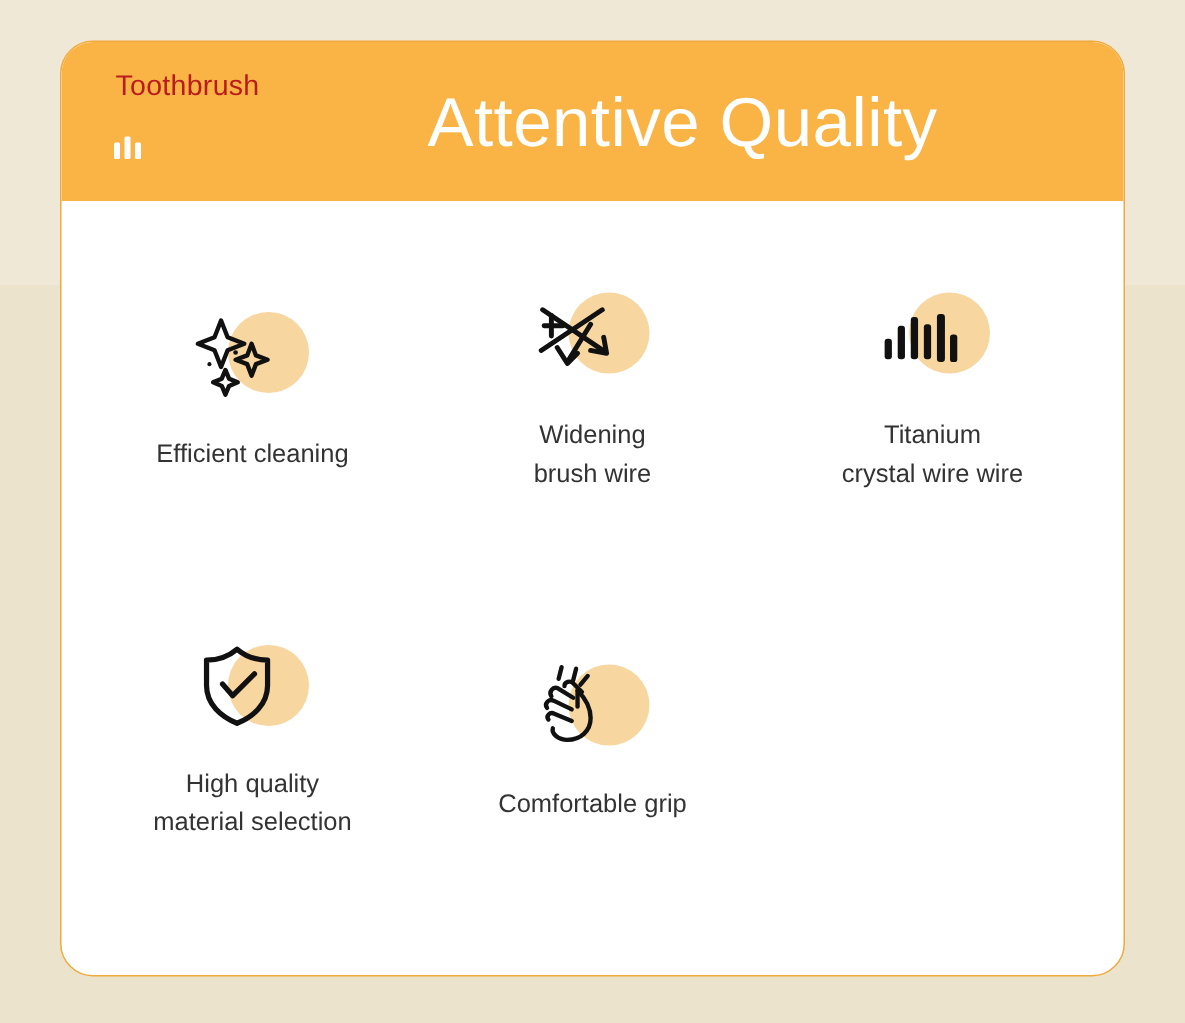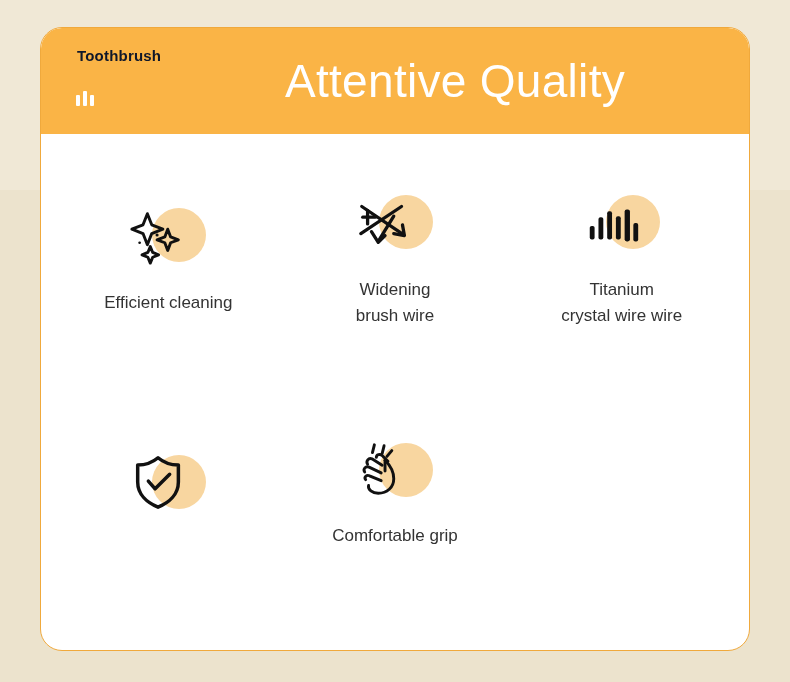--- a/index.html
+++ b/index.html
@@ -46,23 +46,23 @@
   .card-header {
     position: relative;
     height: 106px;
     background: #fab446;
     border-radius: 20px 20px 0 0;
   }
   .header-title {
     position: absolute;
     left: 36px;
     top: 19px;
-    color: #0f172a;
-    font-size: 15px;
-    font-weight: bold;
+    color: #b91c1c;
+    font-size: 19px;
+    font-weight: normal;
     letter-spacing: 0.2px;
   }
   .header-mark {
     position: absolute;
     left: 35px;
     top: 60px;
     display: flex;
     align-items: flex-end;
     gap: 3px;
     height: 18px;
@@ -218,20 +218,22 @@
       </div>
 
       <div class="feature row2">
         <div class="feature-icon">
           <div class="blob"></div>
           <svg viewBox="0 0 64 64">
             <path d="M31 7 C24 13 16 14.5 10 14.5 L10 32 C10 45 20 53.5 31 58 C42 53.5 52 45 52 32 L52 14.5 C46 14.5 38 13 31 7 Z" fill="none" stroke="#111" stroke-width="3.6" stroke-linejoin="round"></path>
             <polyline points="21,31 28,39 43,24" fill="none" stroke="#111" stroke-width="3.6" stroke-linecap="round" stroke-linejoin="round"></polyline>
           </svg>
         </div>
+        <div class="feature-label">High quality
+material selection</div>
       </div>
 
       <div class="feature row2">
         <div class="feature-icon">
           <div class="blob"></div>
           <svg viewBox="0 0 64 64">
             <g fill="none" stroke="#111" stroke-width="3" stroke-linecap="round" stroke-linejoin="round">
               <line x1="20" y1="6" x2="18" y2="14"></line>
               <line x1="30" y1="7" x2="28" y2="15"></line>
               <line x1="38" y1="12" x2="33" y2="18"></line>

